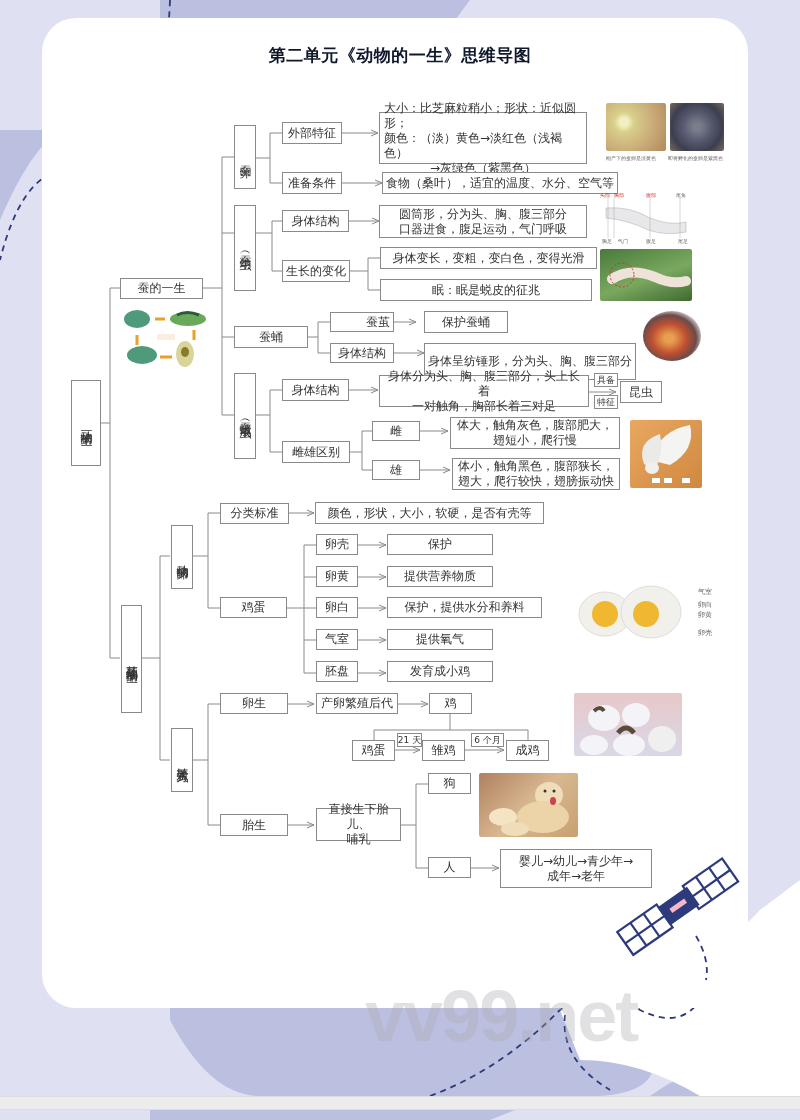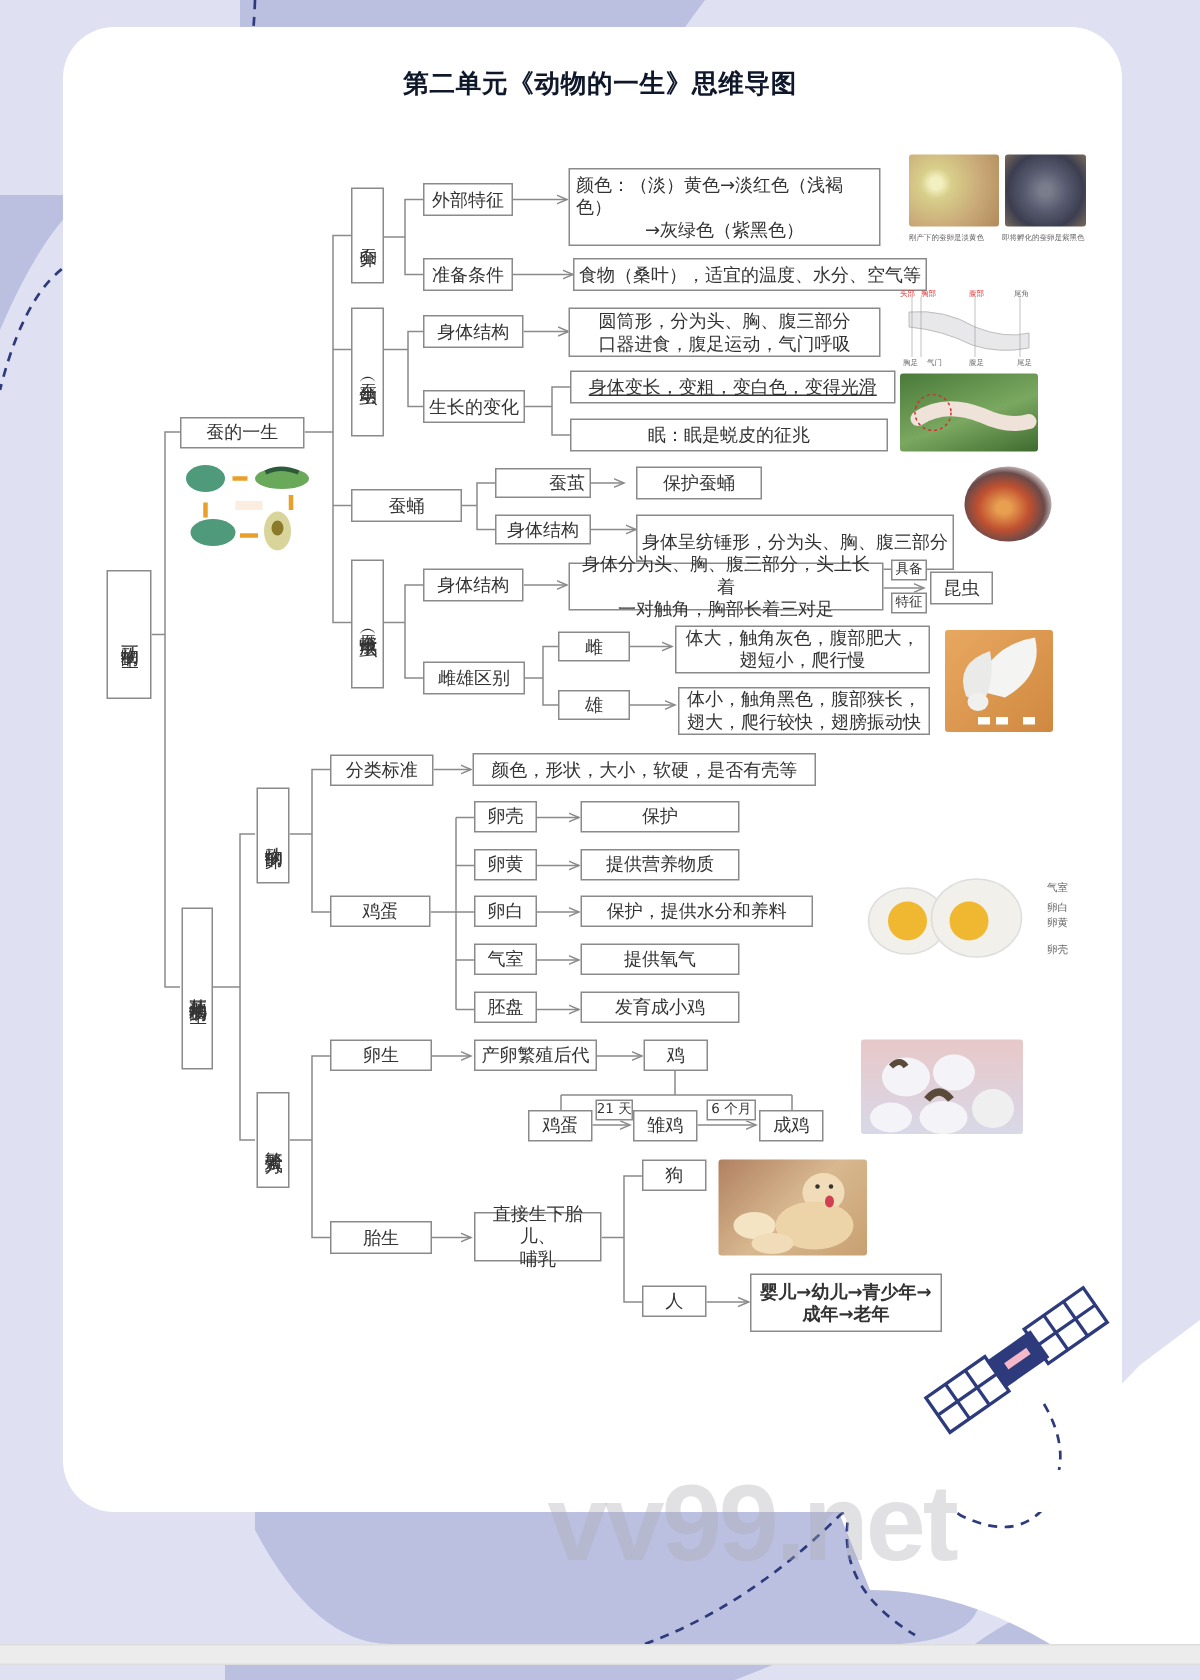--- a/index.html
+++ b/index.html
@@ -108,38 +108,39 @@
     <path d="M72 25 v10" stroke="#e8a02a" stroke-width="3"></path>
     <path d="M50 52 h-12" stroke="#e8a02a" stroke-width="3"></path>
     <path d="M15 40 v-10" stroke="#e8a02a" stroke-width="3"></path>
     <rect x="35" y="29" width="18" height="6" fill="#fbeee0"></rect>
   </svg>
 </div>
 
 <div class="box v" style="left:234px;top:125px;width:22px;height:64px;">蚕卵</div>
 <div class="box" style="left:282px;top:122px;width:60px;height:22px;">外部特征</div>
 <div class="box multi" style="left:379px;top:112px;width:208px;height:52px;flex-direction:column;align-items:stretch;">
+  <div style="text-align:left;">大小：比芝麻粒稍小；形状：近似圆形；</div>
   <div style="text-align:left;">颜色：（淡）黄色→淡红色（浅褐色）</div>
   <div style="text-align:center;">→灰绿色（紫黑色）</div>
 </div>
 <div class="box" style="left:282px;top:172px;width:60px;height:22px;">准备条件</div>
 <div class="box" style="left:382px;top:172px;width:236px;height:22px;text-align:center;">食物（桑叶），适宜的温度、水分、空气等</div>
 <div class="pic" style="left:606px;top:103px;width:60px;height:48px;background:radial-gradient(circle at 30% 40%,#f2efc0 8%,#d8cf8a 20%,#c9a878 60%,#b08a5a);"></div>
 <div class="pic" style="left:670px;top:103px;width:54px;height:48px;background:radial-gradient(circle at 50% 50%,#7a7d8c 10%,#575a6e 40%,#3c3e50 70%,#7a6a5a);"></div>
 <div class="caption" style="left:606px;top:155px;">刚产下的蚕卵是淡黄色</div>
 <div class="caption" style="left:668px;top:155px;">即将孵化的蚕卵是紫黑色</div>
 
 <div class="box v" style="left:234px;top:205px;width:22px;height:86px;">蚕（幼虫）</div>
 <div class="box" style="left:282px;top:210px;width:67px;height:22px;">身体结构</div>
 <div class="box multi" style="left:379px;top:205px;width:208px;height:33px;flex-direction:column;">
   <div>圆筒形，分为头、胸、腹三部分</div>
   <div>口器进食，腹足运动，气门呼吸</div>
 </div>
 <div class="box" style="left:282px;top:260px;width:68px;height:22px;">生长的变化</div>
-<div class="box" style="left:380px;top:247px;width:217px;height:22px;text-decoration:underline;">身体变长，变粗，变白色，变得光滑</div>
+<div class="box" style="left:380px;top:247px;width:217px;height:22px;">身体变长，变粗，变白色，变得光滑</div>
 <div class="box" style="left:380px;top:279px;width:212px;height:22px;">眠：眠是蜕皮的征兆</div>
 <div class="pic" style="left:600px;top:192px;width:92px;height:52px;">
   <svg width="92" height="52">
     <path d="M6 16 Q30 14 50 26 Q70 34 86 30 L86 40 Q66 44 48 38 Q28 28 6 26 Z" fill="#e8e8ea" stroke="#aaa" stroke-width="0.5"></path>
     <g stroke="#999" stroke-width="0.4">
         <line x1="8" y1="6" x2="8" y2="46"></line>
         <line x1="14" y1="6" x2="14" y2="46"></line>
         <line x1="50" y1="6" x2="50" y2="46"></line>
         <line x1="80" y1="6" x2="80" y2="46"></line>
       </g>
@@ -249,21 +250,21 @@
     </svg>
 </div>
 
 <div class="box" style="left:220px;top:814px;width:68px;height:22px;">胎生</div>
 <div class="box multi" style="left:316px;top:808px;width:85px;height:33px;flex-direction:column;">
   <div>直接生下胎儿、</div>
   <div>哺乳</div>
 </div>
 <div class="box" style="left:428px;top:773px;width:43px;height:21px;">狗</div>
 <div class="box" style="left:428px;top:857px;width:43px;height:21px;">人</div>
-<div class="box multi" style="left:500px;top:849px;width:128px;height:39px;flex-direction:column;font-weight:bold;">
+<div class="box multi" style="left:500px;top:849px;width:152px;height:39px;flex-direction:column;">
   <div>婴儿→幼儿→青少年→</div>
   <div>成年→老年</div>
 </div>
 <div class="pic" style="left:479px;top:773px;width:99px;height:64px;background:linear-gradient(135deg,#b08060,#d8b890 50%,#c8a070);">
   <svg width="99" height="64">
       <ellipse cx="70" cy="22" rx="14" ry="13" fill="#f0dcb8"></ellipse>
       <ellipse cx="64" cy="44" rx="26" ry="16" fill="#ecd4a8"></ellipse>
       <ellipse cx="24" cy="44" rx="14" ry="9" fill="#f4e4c4"></ellipse>
       <ellipse cx="36" cy="56" rx="14" ry="7" fill="#f0dcb8"></ellipse>
       <ellipse cx="74" cy="28" rx="3" ry="4" fill="#d04050"></ellipse>

